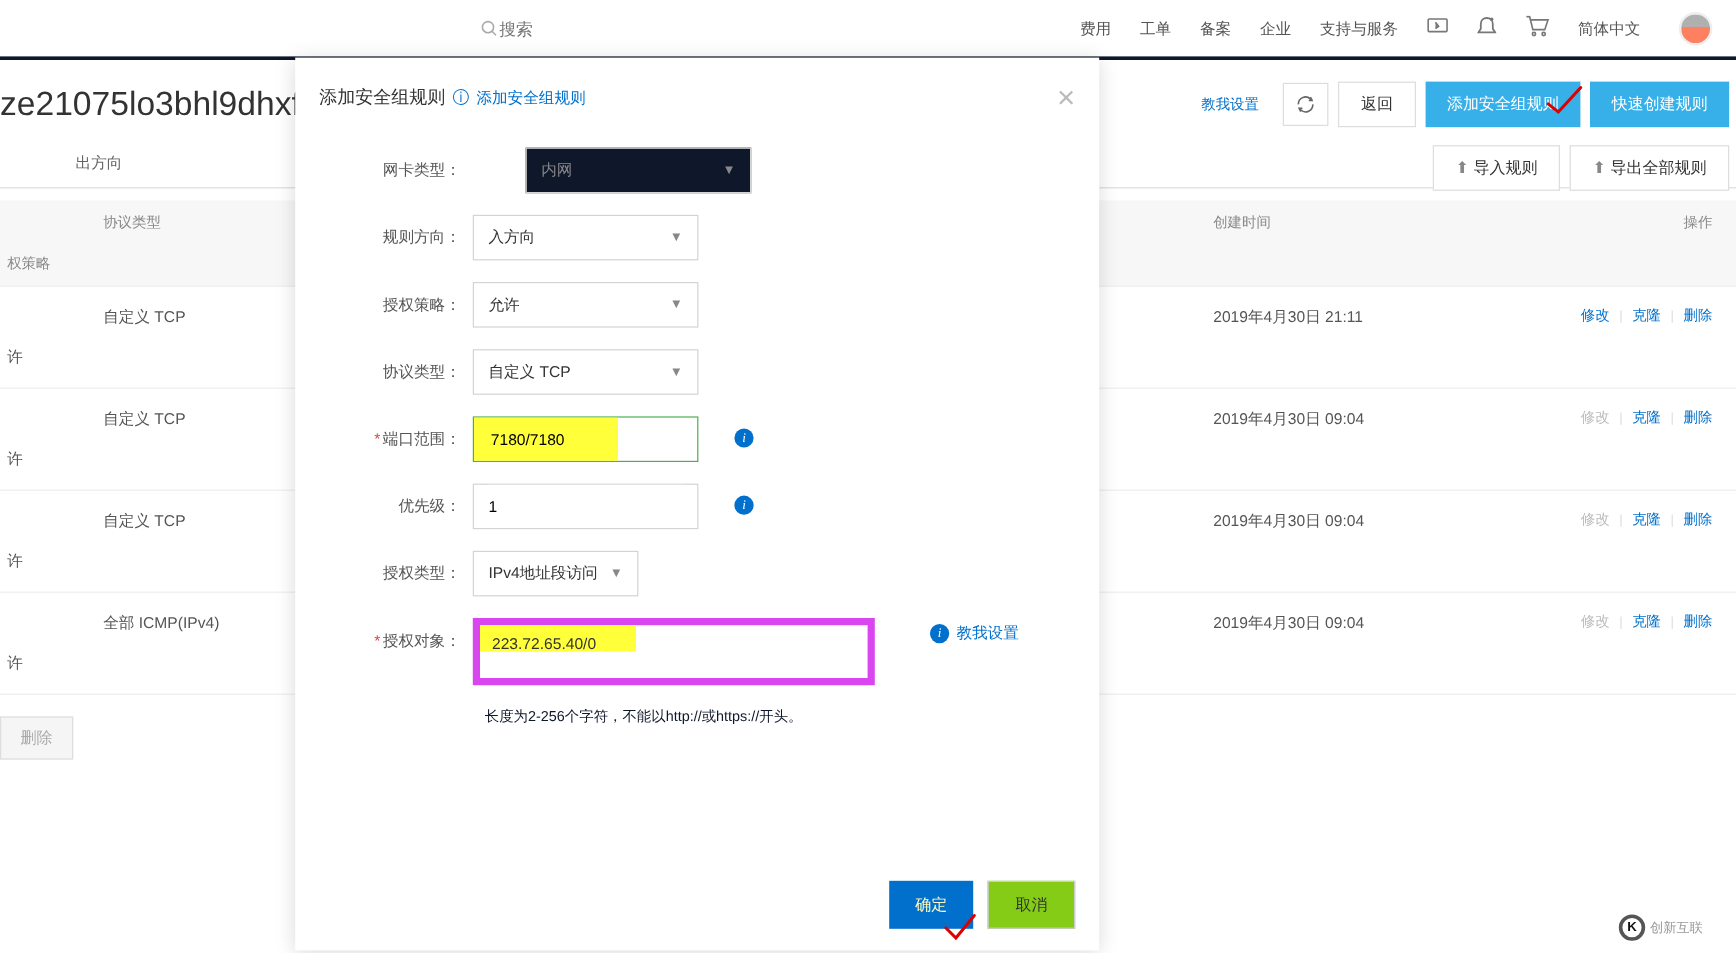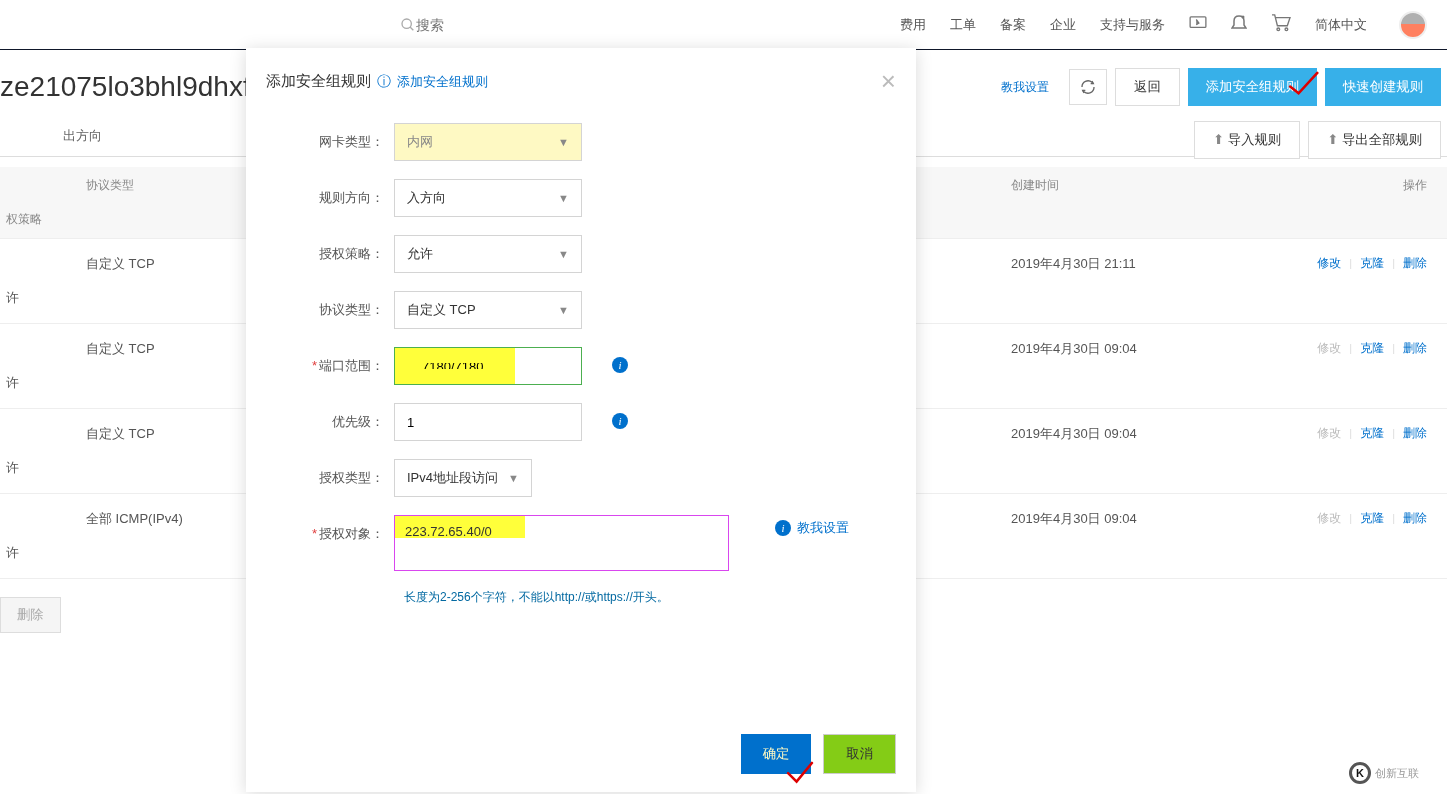--- a/index.html
+++ b/index.html
@@ -11,21 +11,21 @@
       overflow: hidden;
       width: 1447px;
       height: 794px;
     }
     
     .topbar {
       height: 50px;
       display: flex;
       align-items: center;
       padding: 0 20px;
-      border-bottom: 1px solid #0f172a;
+      border-bottom: 3px solid #0f172a;
       justify-content: space-between;
     }
     .search-box {
       display: flex;
       align-items: center;
       flex: 1;
       margin-left: 380px;
       color: #999;
     }
     .search-box input {
@@ -205,47 +205,47 @@
       height: 38px;
       border: 1px solid #d4d4d4;
       padding: 0 12px;
       font-size: 13px;
       color:#333;
       display:flex;
       align-items:center;
       justify-content:space-between;
       background:#fff;
     }
-    .form-sel.disabled { background:#fef9c3; color:#888;}
+    .form-sel.disabled { background:#0f172a; color:#888;margin-left:44px;}
     .dropdown-caret { color:#888; font-size:11px;}
     .form-inp input { border:none; outline:none; width:100%; height:100%; font-size:13px;}
     .highlight-green { border:1px solid #4caf50 !important; }
     .info-icon {
       width:16px; height:16px; border-radius:50%;
       background:#0070cc; color:#fff;
       display:inline-flex;align-items:center;justify-content:center;
       font-size:11px; font-style:italic; font-family:Georgia,serif;
       margin-left:30px; margin-top:10px;
     }
     .textarea-box {
       width: 335px;
       height: 56px;
-      border: 1px solid #d946ef;
+      border: 6px solid #d946ef;
       padding: 8px 10px;
       font-size:13px;
     }
     .textarea-box-plain {
       width: 335px;
       height: 56px;
       border: 1px solid #d4d4d4;
       padding: 8px 10px;
       font-size:13px;
     }
     .hint {
-      color:#0369a1;
+      color:#0f172a;
       font-size:12px;
       margin-left:138px;
       margin-top:18px;
     }
     .modal-footer {
       padding: 14px 20px 18px 20px;
       display:flex;
       justify-content:flex-end;
       gap:12px;
     }
@@ -421,21 +421,21 @@
       <div class="form-row">
         <div class="label">协议类型：</div>
         <div class="form-sel">
             <span>自定义 TCP</span>
             <span class="dropdown-caret">▼</span>
           </div>
       </div>
 
       <div class="form-row">
         <div class="label"><span class="req">*</span><span>端口范围：</span></div>
-        <div class="form-inp highlight-green" style="position:relative;padding:15px;">
+        <div class="form-inp highlight-green" style="position:relative;padding:2px;">
           <div style="position:absolute;left:0;top:0;width:120px;height:100%;background:#ffff3a;z-index:0"></div>
           <input style="position: relative; z-index: 1; background: transparent; padding-left: 12px;" value="7180/7180">
         </div>
         <span class="info-icon">i</span>
       </div>
 
       <div class="form-row">
         <div class="label">优先级：</div>
         <div class="form-inp">
             <input value="1" style="">

